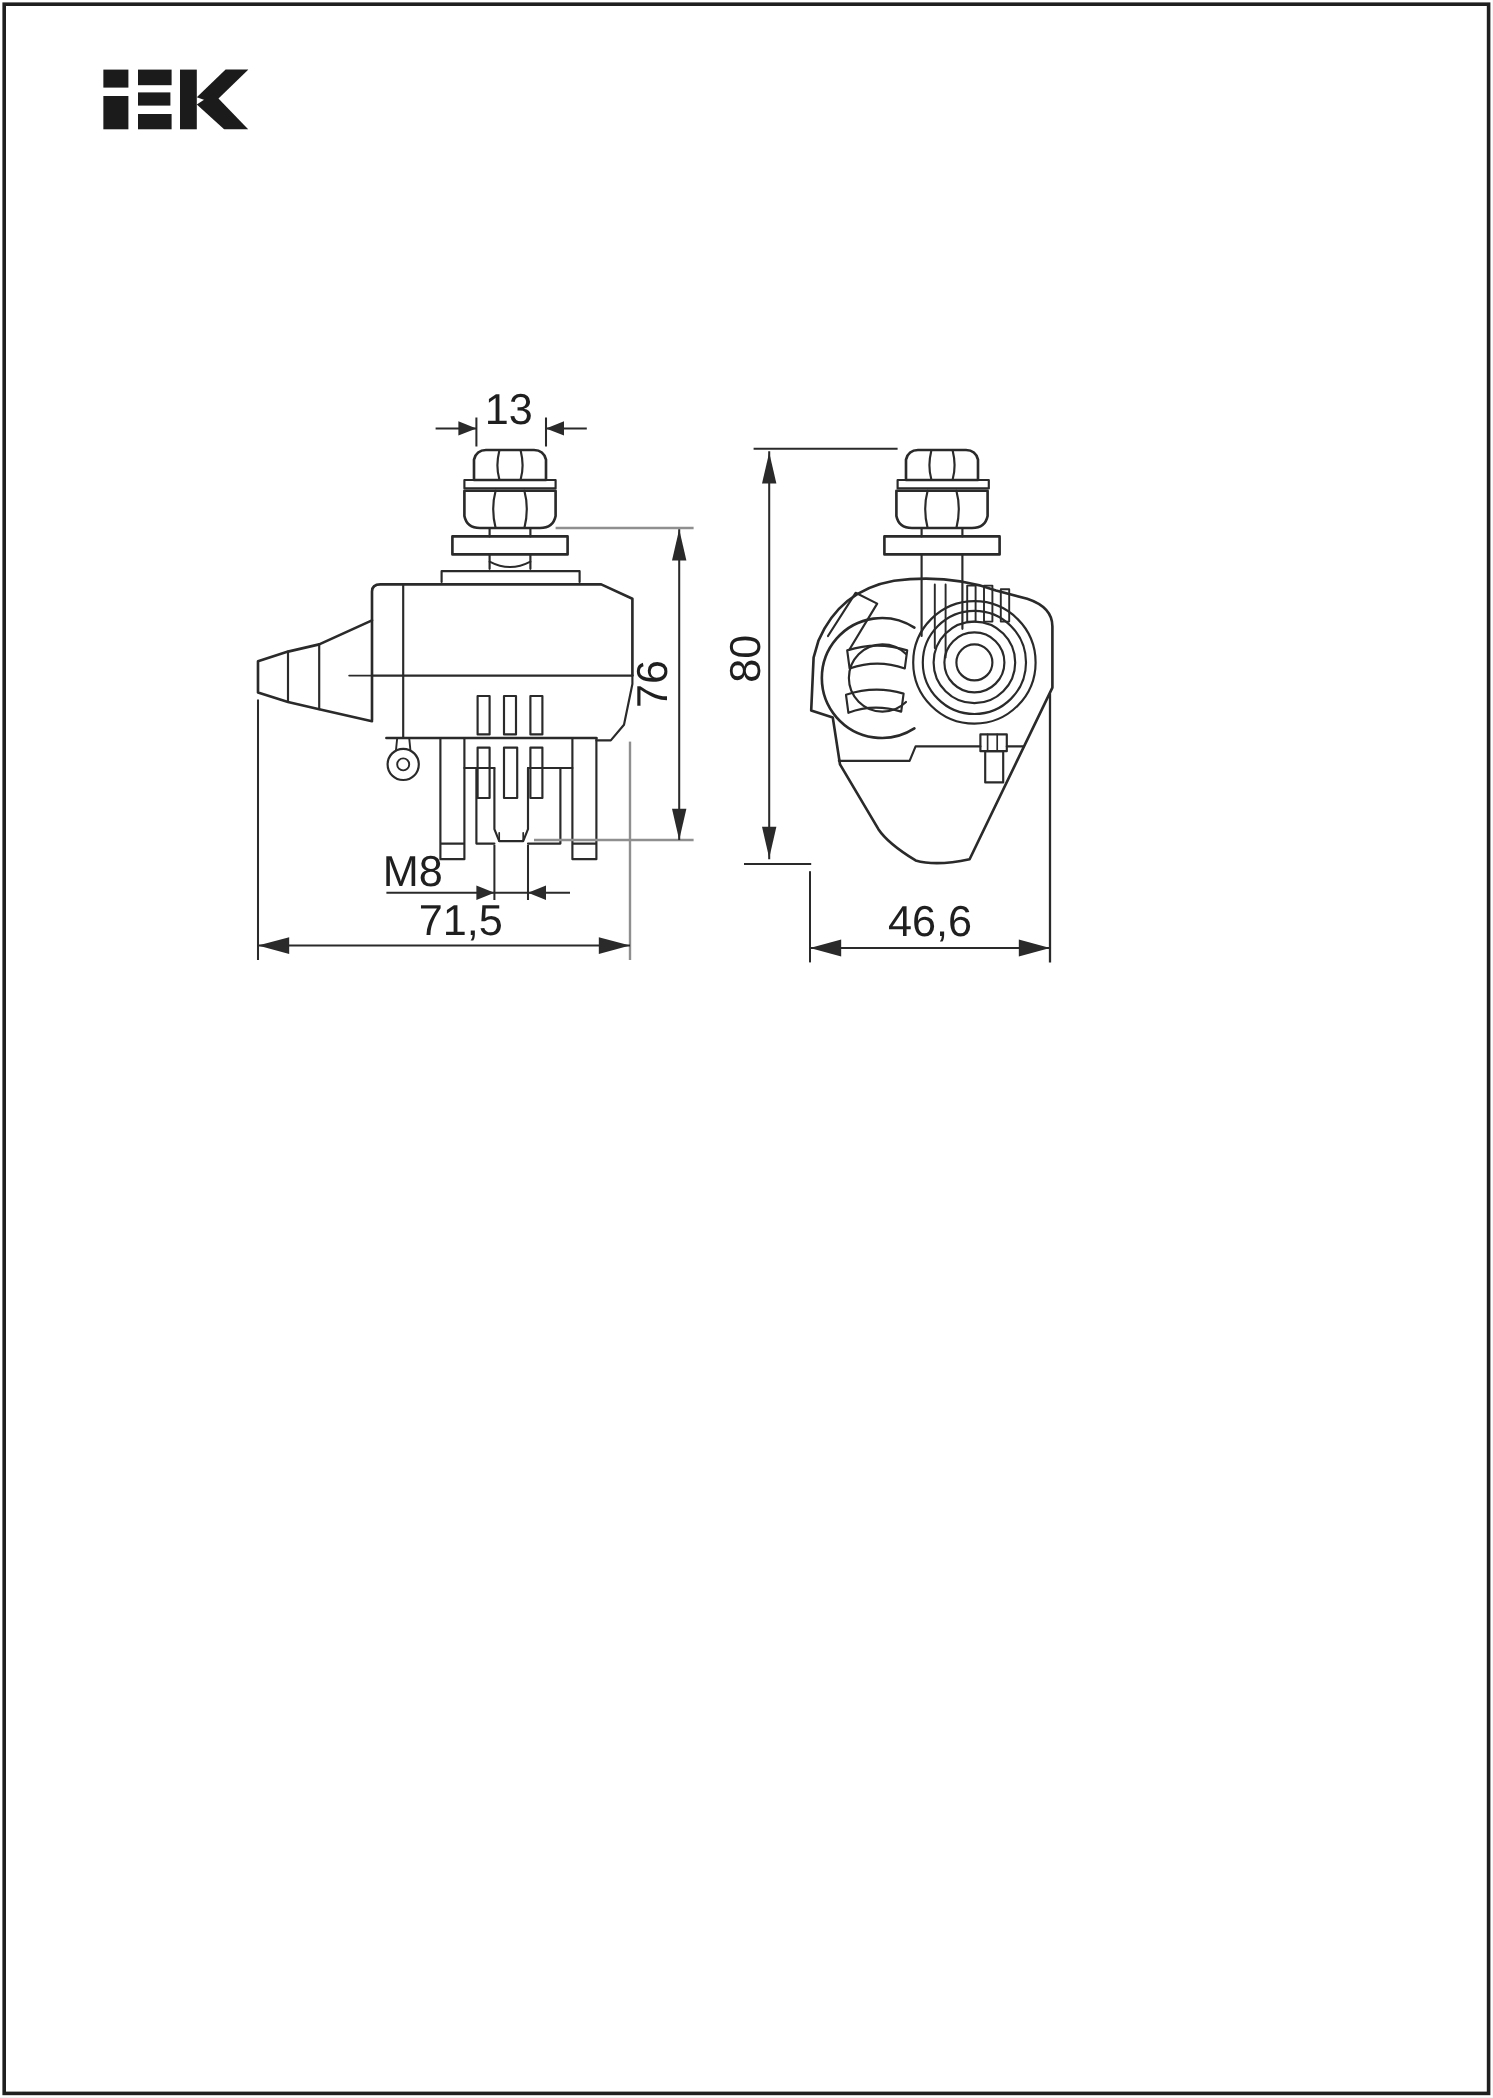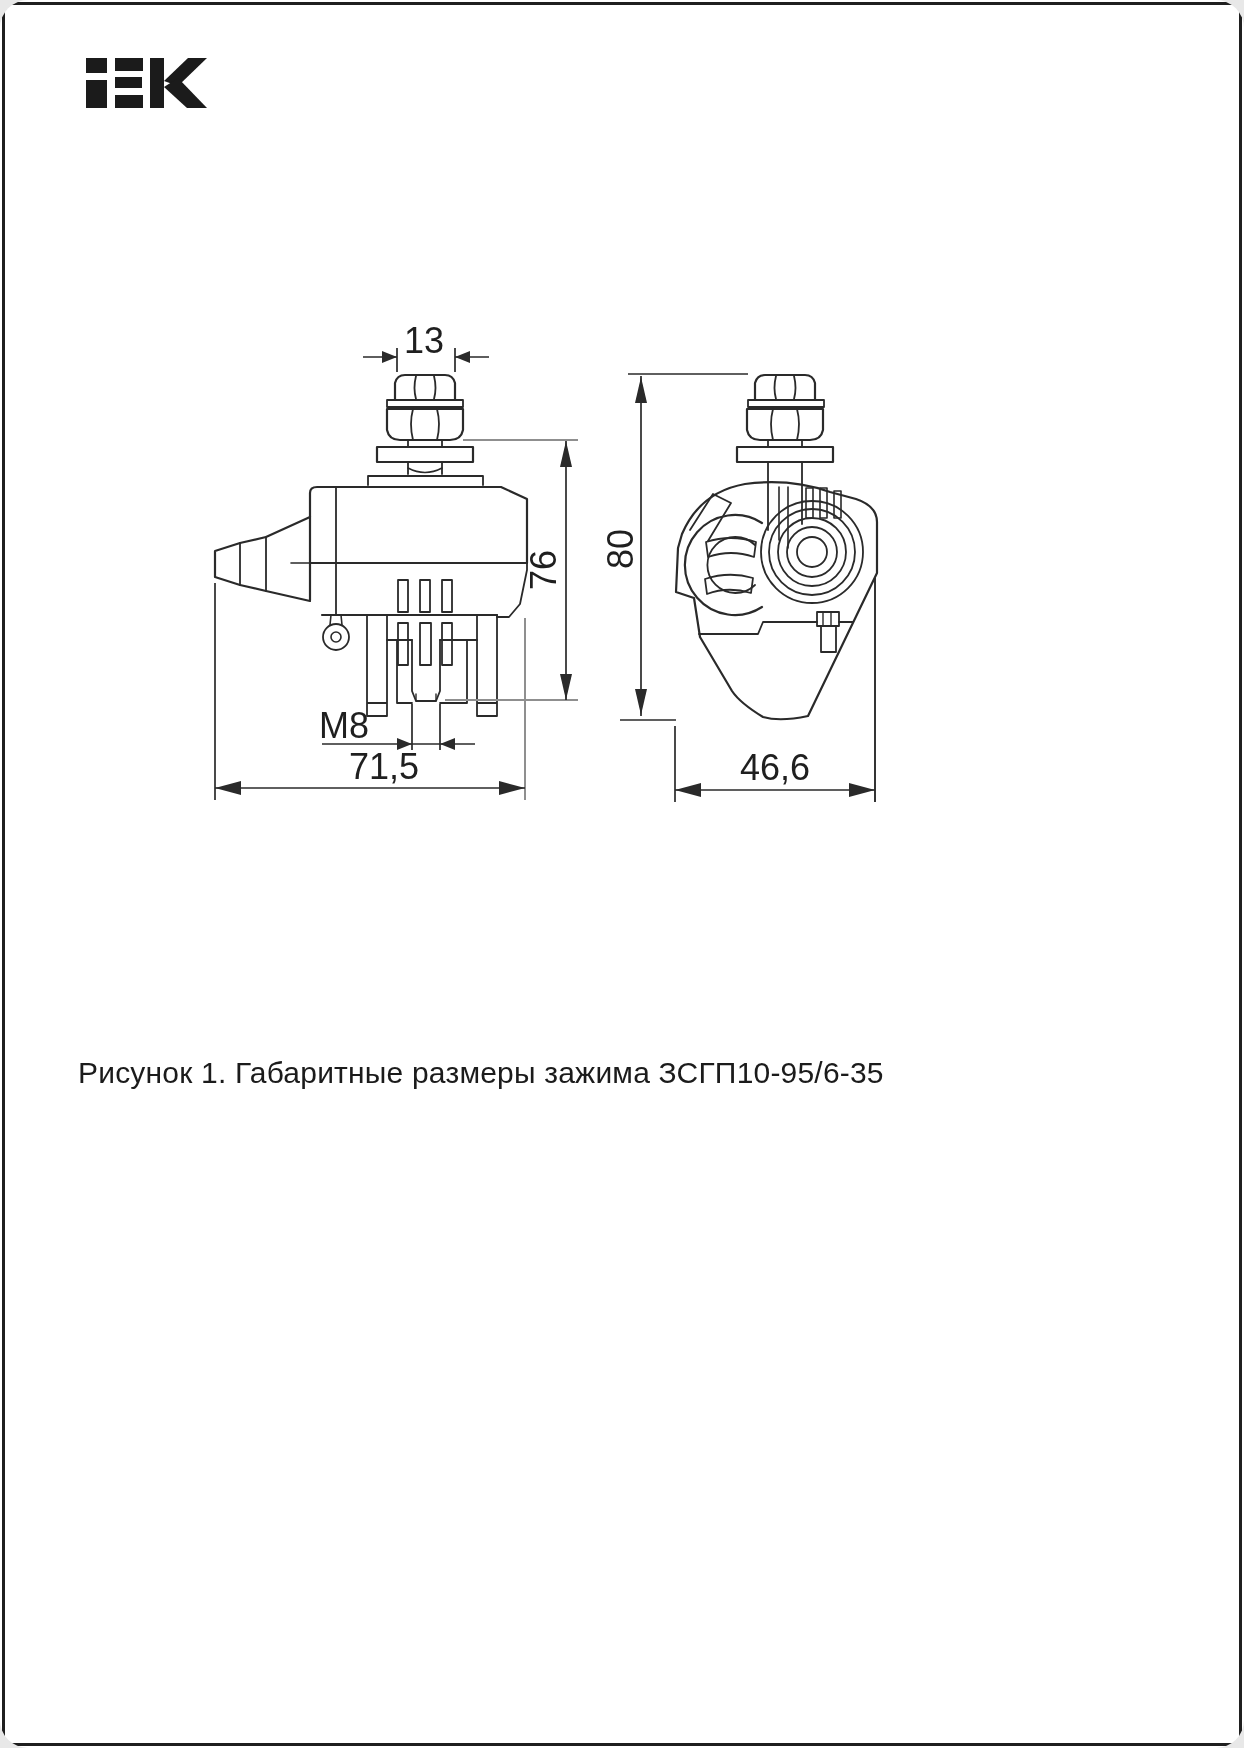--- a/index.html
+++ b/index.html
@@ -2,21 +2,20 @@
 <html><head>
 <meta charset="utf-8">
 <style>
   html,body{margin:0;padding:0;background:#e8e8e8;}
   .page{
     position:relative;
     width:1244px;height:1748px;
     background:#ffffff;
     font-family:"Liberation Sans", sans-serif;
     overflow:hidden;
-    border-radius:28px;
   }
   .page-border{
     position:absolute;left:2px;top:2px;right:2px;bottom:2px;
     border:3px solid #1f1f1f;
     pointer-events:none;
   }
   .logo{position:absolute;left:86px;top:57px;width:121px;height:51px;}
   .drawing-svg{position:absolute;left:0;top:0;}
   .caption{
     position:absolute;left:78px;top:1056px;margin:0;
@@ -185,14 +184,13 @@
         <path d="M675,726 L675,802"></path>
         <path d="M875,578 L875,802" stroke-width="1.9"></path>
         <path d="M675,790 L875,790"></path>
         <polygon points="675,790 701,783 701,797" fill="#2a2a2a" stroke="none"></polygon>
         <polygon points="875,790 849,783 849,797" fill="#2a2a2a" stroke="none"></polygon>
         <text x="775" y="780" text-anchor="middle">46,6</text>
       </g>
     </g>
   </svg>
 
-  <p class="caption">Рисунок 1. Габаритные размеры зажима ЗСГП10-95/6-35</p>
 </div>
 
 </body></html>

